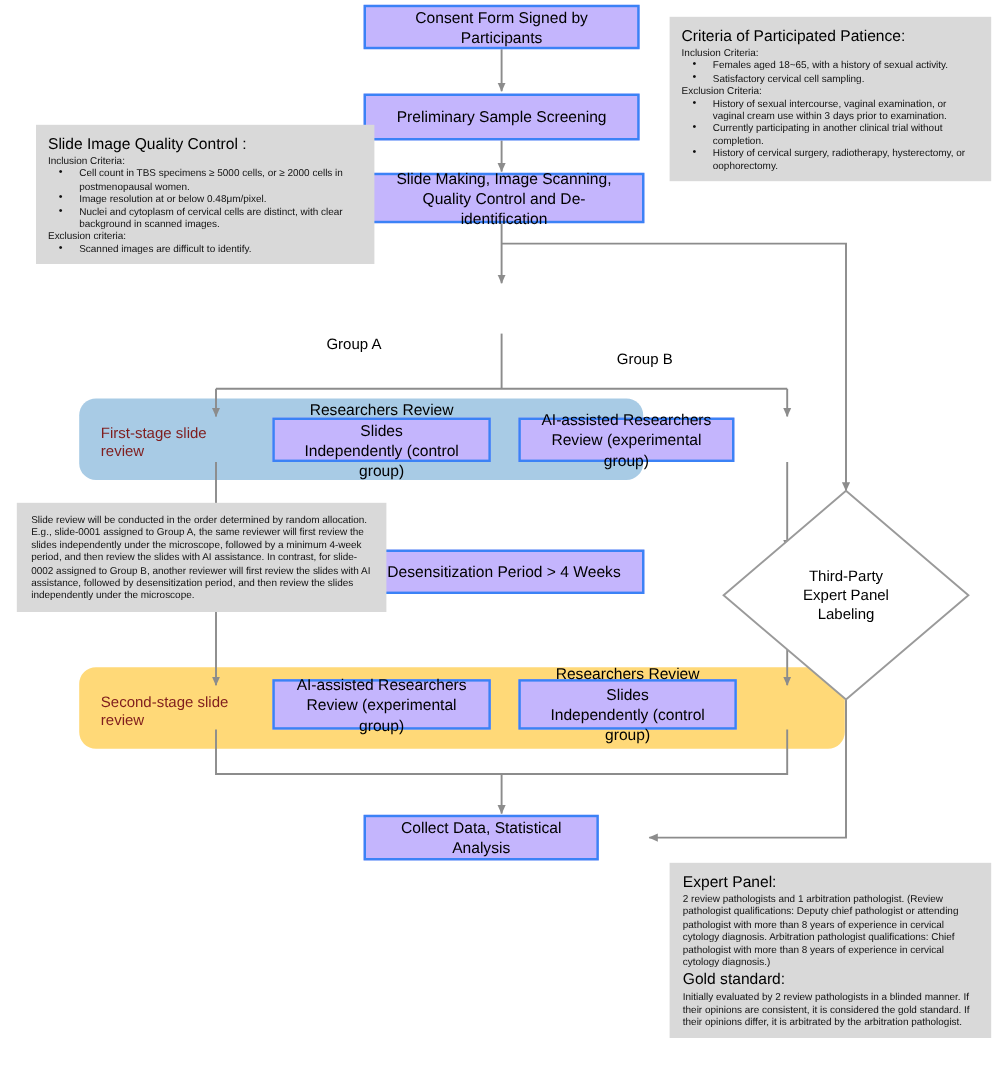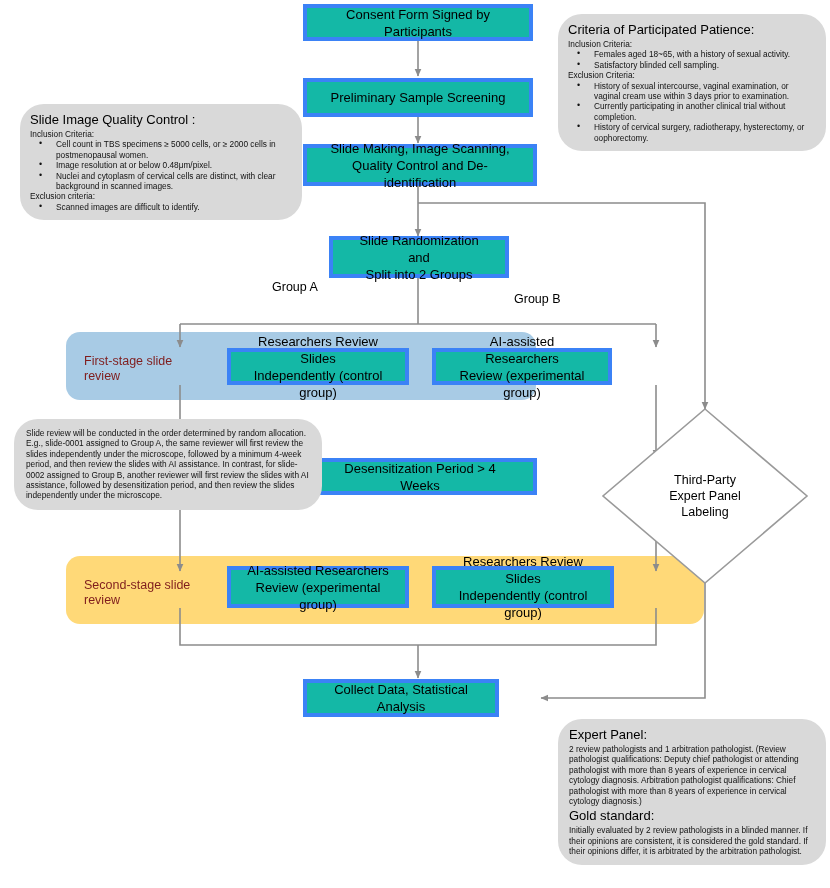--- a/index.html
+++ b/index.html
@@ -25,37 +25,37 @@
     position:absolute;
     font-size: 12.5px;
     line-height: 15px;
     color:#7f1d1d;
     white-space: pre-line;
   }
 
   
   .node {
     position:absolute;
-    background:#14b8a6;
-    border:4px solid #3b82f6;
+    background:#c4b5fd;
+    border:2px solid #3b82f6;
     display:flex;
     align-items:center;
     justify-content:center;
     text-align:center;
     font-size:13px;
     line-height:17px;
     padding:2px 16px;
     white-space: pre-line;
   }
 
   
   .note {
     position:absolute;
     background:#d9d9d9;
-    border-radius:24px;
+    border-radius:0;
     padding:8px 10px 8px 10px;
     font-size:8.3px;
     line-height:10.4px;
     color:#111;
   }
   .note .note-title {
     font-size:13px;
     line-height:16px;
     margin-bottom:1px;
     color:#000;
@@ -141,22 +141,20 @@
     <polygon points="705,409 807,496 705,583 603,496" fill="#ffffff" stroke="#9a9a9a" stroke-width="1.6"></polygon>
   </svg>
 
   <div class="node" style="left:303px; top:4px; width:230px; height:37px;">Consent Form Signed by Participants</div>
 
   <div class="node" style="left:303px; top:78px; width:230px; height:39px;">Preliminary Sample Screening</div>
 
   <div class="node" style="left:303px; top:144px; width:234px; height:42px;">Slide Making, Image Scanning,
 Quality Control and De-identification</div>
 
-  <div class="node" style="left:329px; top:236px; width:180px; height:42px;">Slide Randomization and
-Split into 2 Groups</div>
 
   <div class="node" style="left:227px; top:348px; width:182px; height:37px;">Researchers Review Slides
 Independently (control group)</div>
 
   <div class="node" style="left:432px; top:348px; width:180px; height:37px;">AI-assisted Researchers
 Review (experimental group)</div>
 
   <div class="node" style="left:303px; top:458px; width:234px; height:37px;">Desensitization Period &gt; 4 Weeks</div>
 
   <div class="node" style="left:227px; top:566px; width:182px; height:42px;">AI-assisted Researchers
@@ -167,40 +165,40 @@
 
   <div class="node" style="left:303px; top:679px; width:196px; height:38px;">Collect Data, Statistical Analysis</div>
 
   <div class="diamond-label" style="left:645px; top:472px; width:120px;">Third-Party
 Expert Panel
 Labeling</div>
 
   <div class="edge-label" style="left:272px; top:280px;">Group A</div>
   <div class="edge-label" style="left:514px; top:292px;">Group B</div>
 
-  <div class="note" style="left:20px; top:104px; width:282px;">
+  <div class="note" style="left:30px; top:104px; width:282px;">
     <div class="note-title">Slide Image Quality Control :</div>
     <div class="note-sub">Inclusion Criteria:</div>
     <ul>
       <li>Cell count in TBS specimens ≥ 5000 cells, or ≥ 2000 cells in postmenopausal women.</li>
       <li>Image resolution at or below 0.48μm/pixel.</li>
       <li>Nuclei and cytoplasm of cervical cells are distinct, with clear background in scanned images.</li>
     </ul>
     <div class="note-sub">Exclusion criteria:</div>
     <ul>
       <li>Scanned images are difficult to identify.</li>
     </ul>
   </div>
 
   <div class="note" style="left:558px; top:14px; width:268px;">
     <div class="note-title">Criteria of Participated Patience:</div>
     <div class="note-sub">Inclusion Criteria:</div>
     <ul>
       <li>Females aged 18~65, with a history of sexual activity.</li>
-      <li>Satisfactory blinded cell sampling.</li>
+      <li>Satisfactory cervical cell sampling.</li>
     </ul>
     <div class="note-sub">Exclusion Criteria:</div>
     <ul>
       <li>History of sexual intercourse, vaginal examination, or vaginal cream use within 3 days prior to examination.</li>
       <li>Currently participating in another clinical trial without completion.</li>
       <li>History of cervical surgery, radiotherapy, hysterectomy, or oophorectomy.</li>
     </ul>
   </div>
 
   <div class="note" style="left:14px; top:419px; width:308px; padding:9px 12px;">

